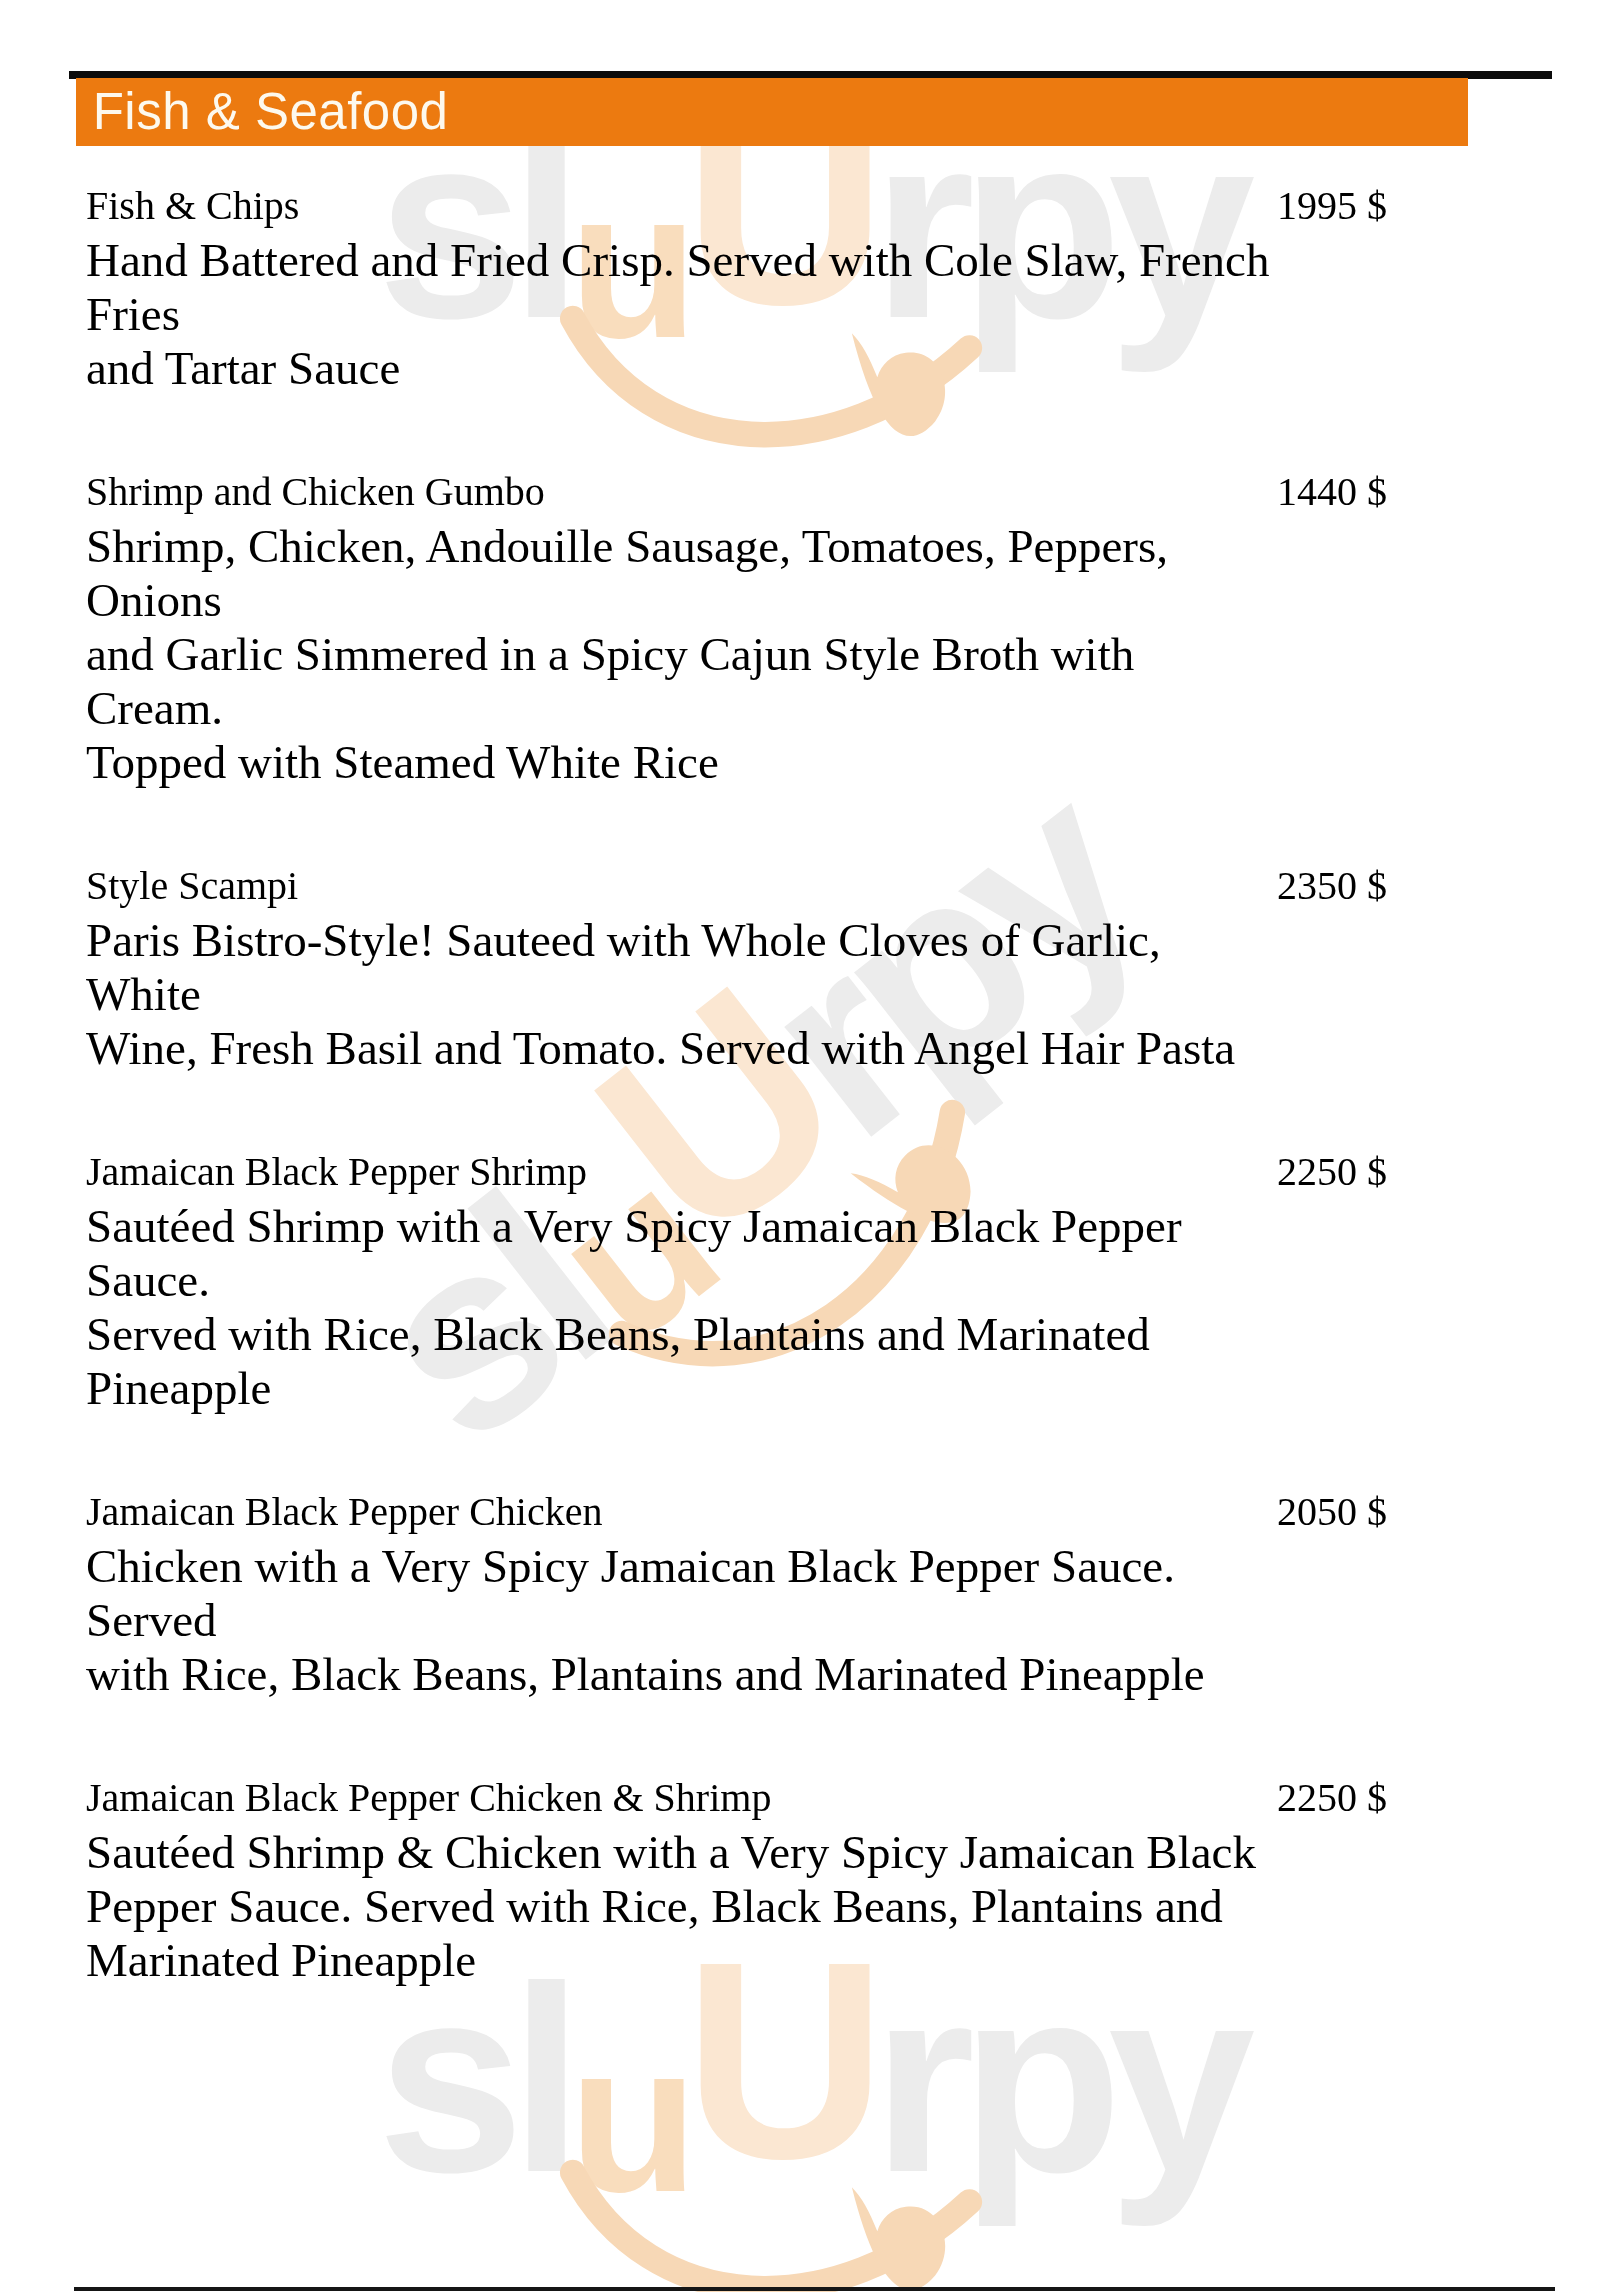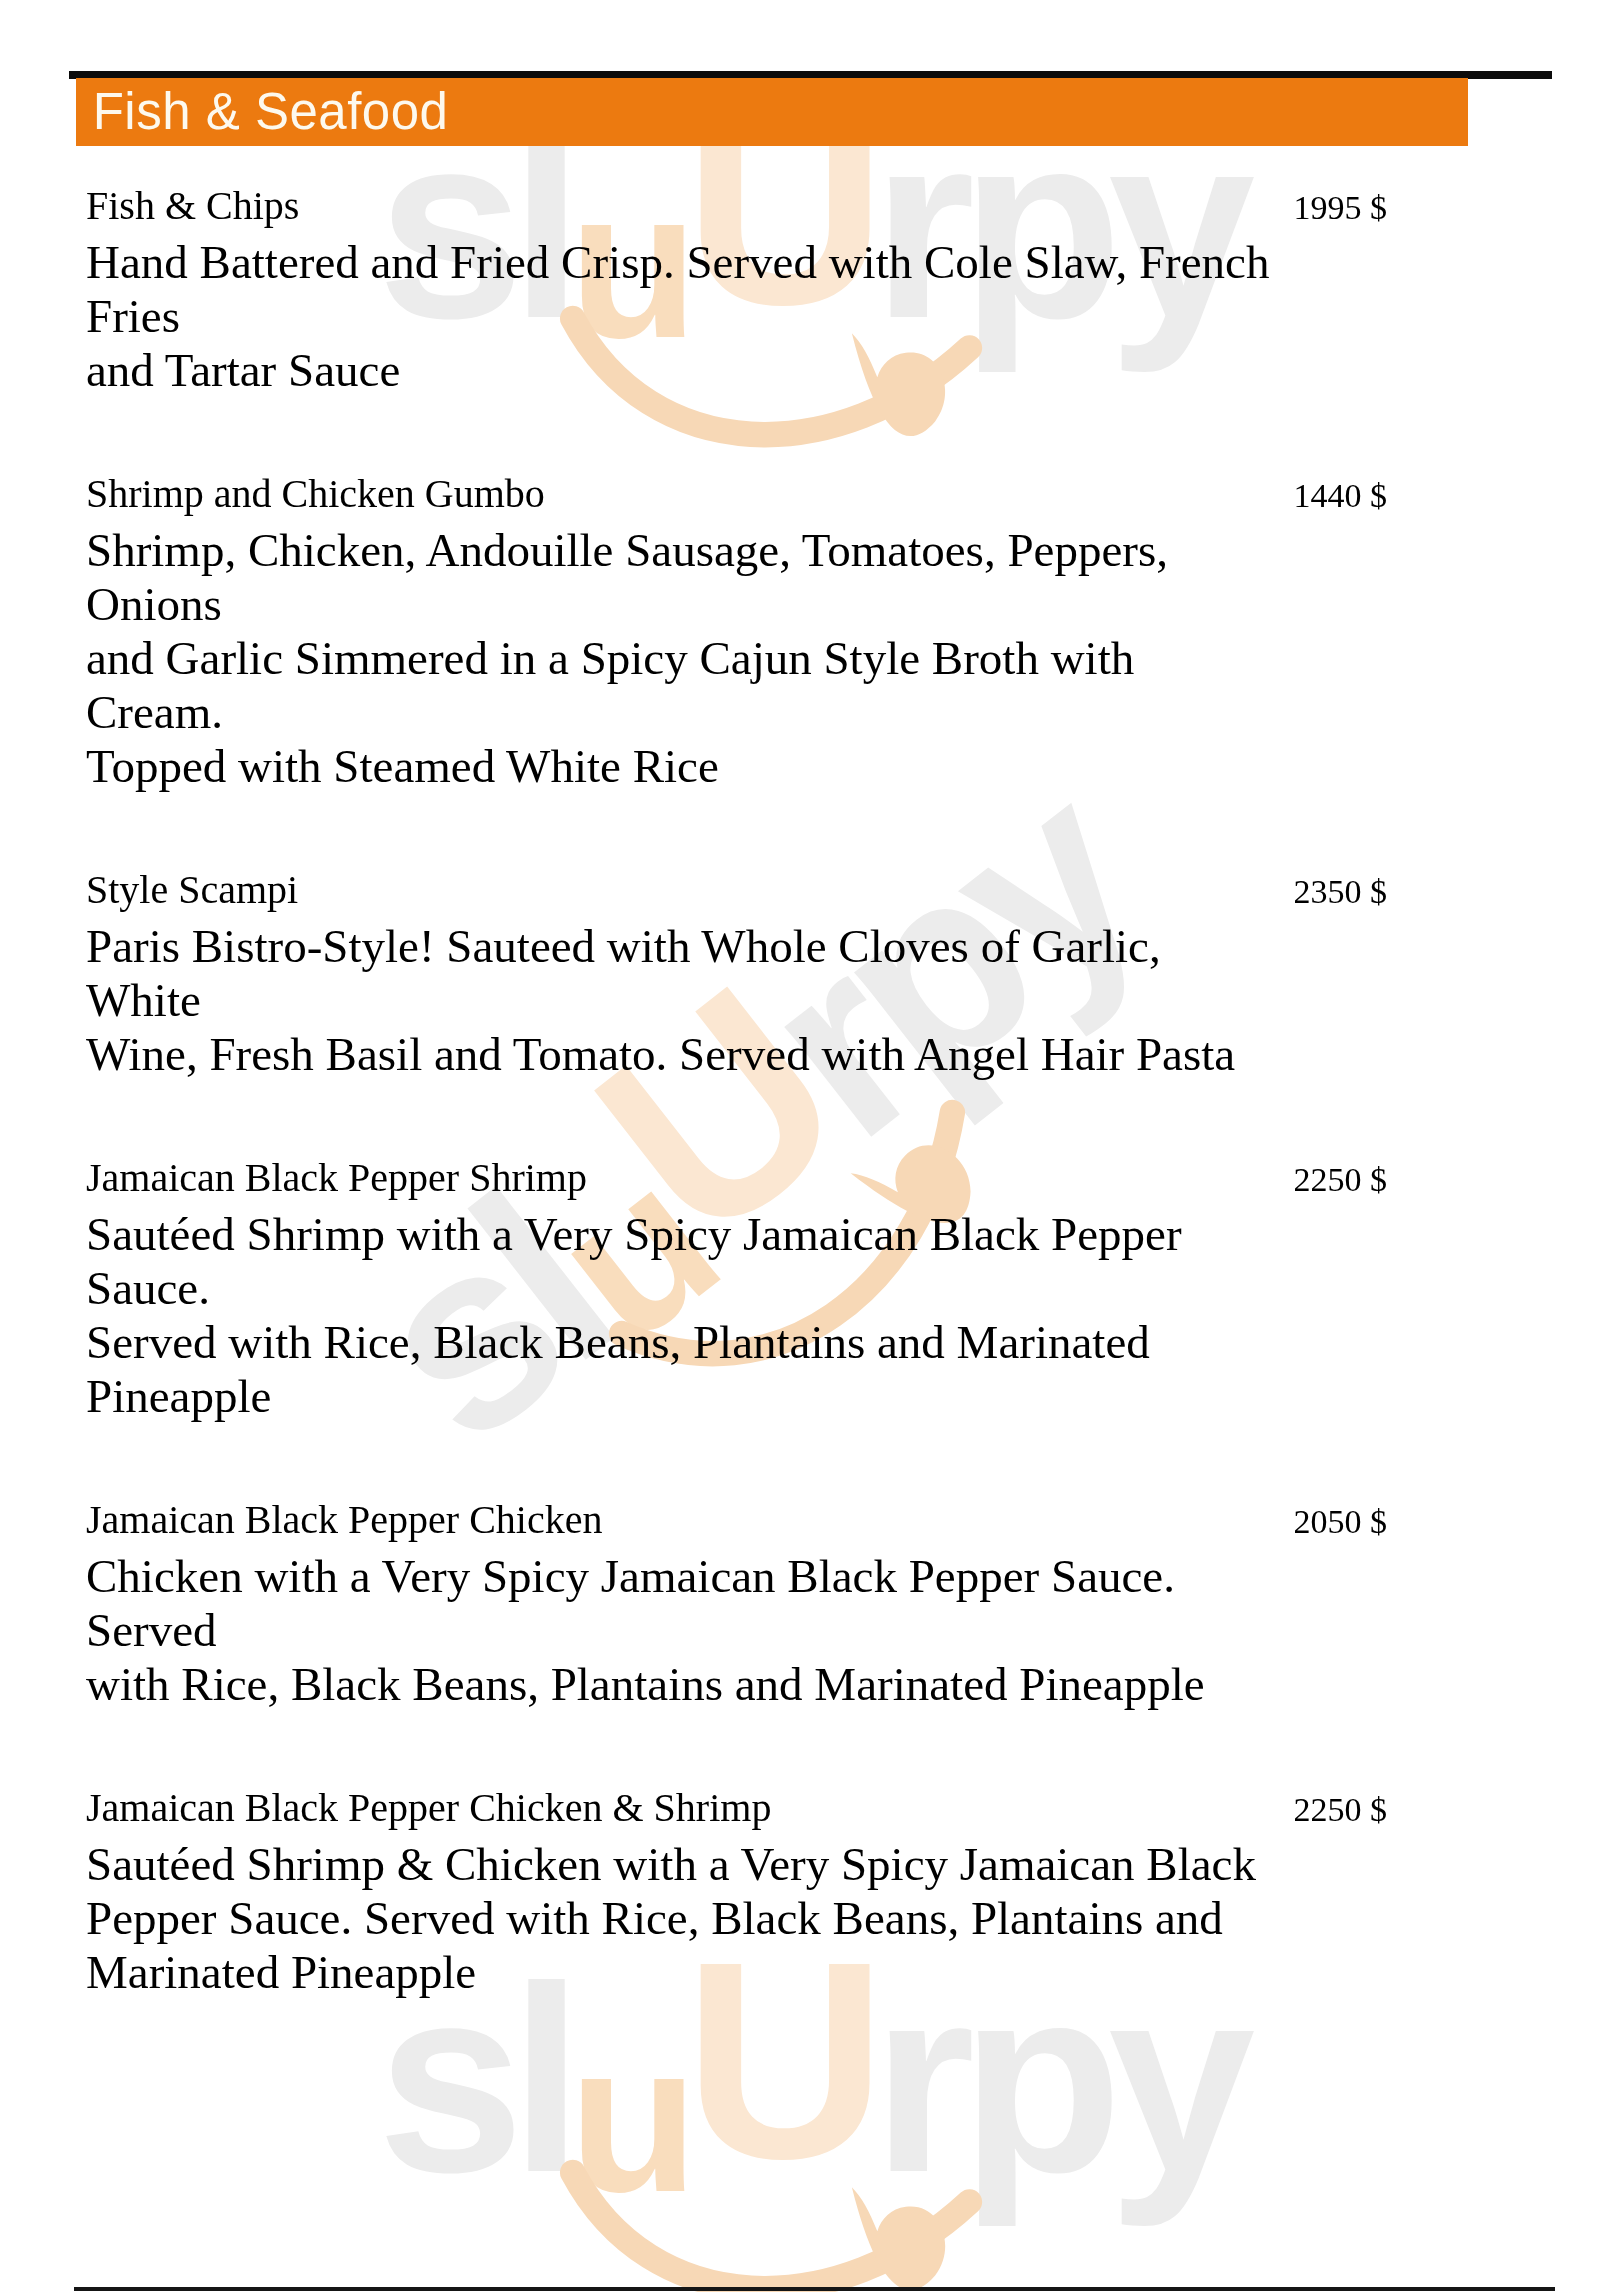--- a/index.html
+++ b/index.html
@@ -78,21 +78,21 @@
   }
   .menu-item{margin:0 0 70px 0;}
   .menu-item .row{
     display:flex;justify-content:space-between;align-items:baseline;gap:36px;
   }
   .menu-item .iname{
     margin:0;font-weight:normal;
     font-size:40px;line-height:54px;
   }
   .menu-item .iprice{
-    font-size:34px;line-height:54px;
+    font-size:40px;line-height:54px;
     white-space:nowrap;
   }
   .menu-item .idesc{
     margin:0;max-width:1186px;
     font-size:47px;line-height:54px;
     white-space:pre-line;
   }
 
   
   .bottom-rule{

